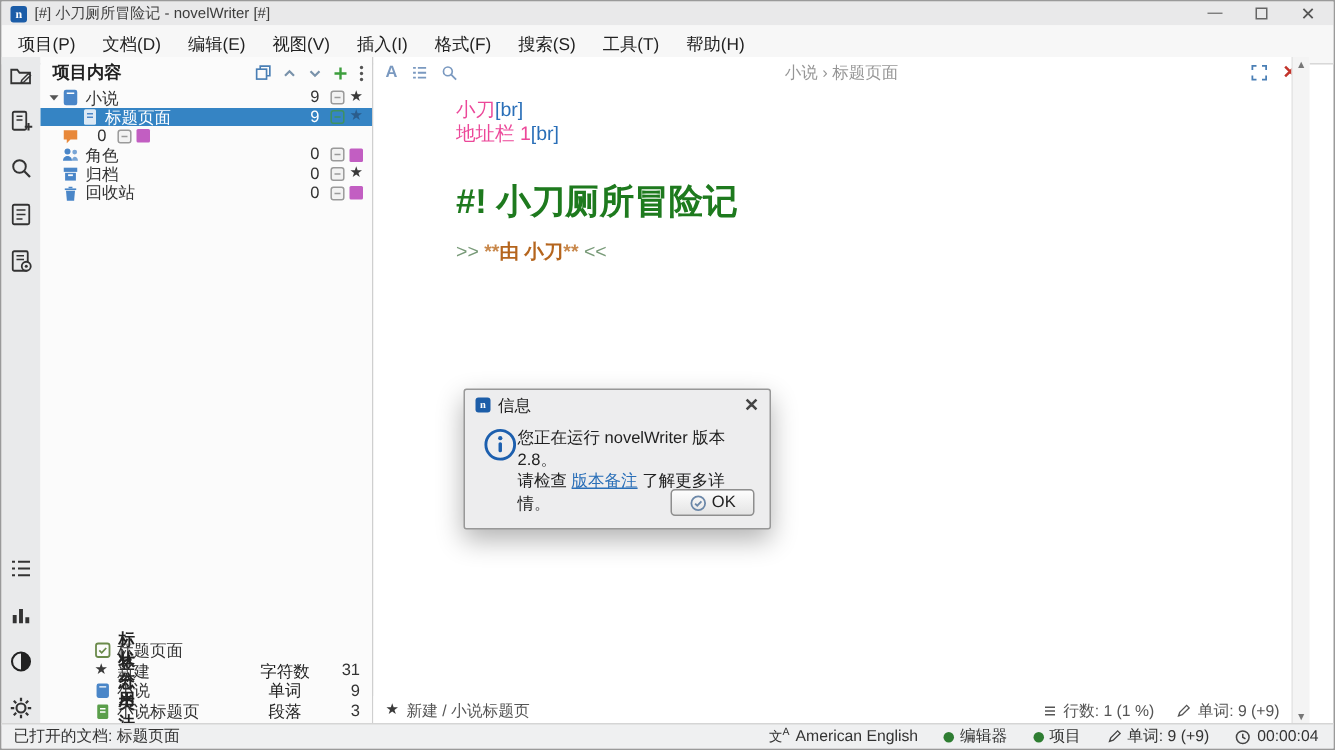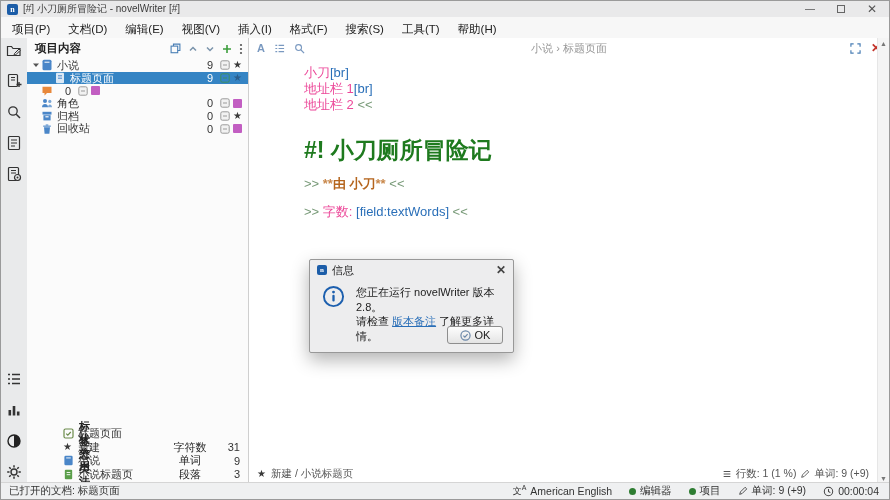--- a/index.html
+++ b/index.html
@@ -14,21 +14,21 @@
            font-size:8px; line-height:11px; text-align:center; margin-right:5px;
            font-family:"Liberation Serif",serif; font-weight:bold; }
   .wctrls{ margin-left:auto; display:flex; gap:22px; margin-right:6px; align-items:center; }
   .wc{ color:#555; font-size:10px; line-height:10px; cursor:default; }
   .wc-max{ width:8px; height:8px; border:1px solid #666; display:inline-block; }
   
   .menubar{ height:26px; background:#f7f7f7; border-bottom:1px solid #d8d8d8;
             display:flex; align-items:center; font-size:11.5px; color:#222; padding-left:2px; }
   .menu-item{ padding:2px 9px; }
   
-  .main{ position:absolute; top:37px; left:0; right:0; height:446px; display:flex; }
+  .main{ position:absolute; top:37px; left:0; right:16px; height:446px; display:flex; }
   
   .sidebar{ width:26px; background:#e9eaeb; display:flex; flex-direction:column;
             align-items:center; padding:4px 0 4px 0; gap:15px; flex:none; }
   .sbicon{ width:16px; height:16px; color:#333; }
   .sb-spacer{ flex:1; }
   
   .projcol{ width:222px; background:#fbfbfb; border-right:1px solid #cfcfcf;
             display:flex; flex-direction:column; flex:none; }
   .pc-header{ height:18px; display:flex; align-items:center; padding:3px 5px 0 8px;
               font-size:11.5px; font-weight:bold; color:#222; }
@@ -67,34 +67,34 @@
   .eline{ line-height:16px; min-height:16px; white-space:pre-wrap; }
   .esp{ height:12px; }
   .ehead{ font-size:23px; font-weight:bold; color:#1e7a1e; line-height:30px; margin:10px 0 11px 0; }
   .c-text{ color:#ec4899; }
   .c-tag{ color:#2a6fb8; }
   .c-mark{ color:#789a78; }
   .c-bold{ color:#b5651d; font-weight:bold; }
   .c-bm{ color:#c8874a; font-weight:bold; }
   .ed-footer{ position:absolute; left:0; right:12px; bottom:0; height:20px; display:flex;
               align-items:center; gap:5px; padding:0 8px; font-size:10.5px; color:#555; background:#fff; }
-  .ef-right{ margin-left:auto; display:flex; gap:4px; }
+  .ef-right{ margin-left:auto; display:flex; gap:15px; }
   .ef-item{ display:flex; gap:4px; align-items:center; }
   .vscroll{ position:absolute; right:0; top:0; bottom:0; width:12px; background:#f4f4f4;
             border-left:1px solid #e6e6e6; display:flex; flex-direction:column;
             justify-content:space-between; align-items:center; padding:2px 0; }
   .sarrow{ font-size:7px; color:#777; line-height:7px; }
   
   .dialog{ position:absolute; left:308px; top:258px; width:205px; height:94px;
            background:#ededee; border:1px solid #989898; border-radius:2px;
            box-shadow:0 7px 18px rgba(0,0,0,.30); font-size:11px; z-index:5; }
   .dlg-title{ height:20px; display:flex; align-items:center; gap:5px; padding:0 7px; color:#222; }
   .dlg-title .nwicon{ width:10px; height:10px; font-size:7px; line-height:10px; margin:0; }
   .dlg-x{ margin-left:auto; color:#444; font-size:12px; font-weight:bold; }
-  .dlg-body{ display:flex; gap:11px; padding:5px 10px 0 12px; align-items:flex-start; }
+  .dlg-body{ display:flex; gap:0; padding:5px 10px 0 12px; align-items:flex-start; }
   .dlg-text{ line-height:14.5px; color:#222; }
   .dlg-link{ color:#2a6fb8; text-decoration:underline; }
   .dlg-ok{ position:absolute; right:10px; bottom:8px; min-width:56px; height:18px;
            background:linear-gradient(#fdfdfd,#e4e4e4); border:1px solid #8e8e8e;
            border-radius:3px; display:flex; align-items:center; justify-content:center;
            gap:4px; font-size:11px; color:#222; padding:0 0; }
   
   .statusbar{ position:absolute; bottom:0; left:0; right:0; height:17px; background:#eff0f1;
               border-top:1px solid #d5d5d5; display:flex; align-items:center;
               font-size:10.5px; color:#333; padding:0 10px 0 8px; }
@@ -427,26 +427,24 @@
                 <path d="M1 4V1h3M8 1h3v3M11 8v3H8M4 11H1V8" fill="none" stroke="#4a7fb5" stroke-width="1.3"></path>
               </svg>
             </span>
           <span class="eh-x">✕</span>
         </span>
       </div>
 
       <div class="ed-body">
         <div class="eline"><span class="c-text">小刀</span><span class="c-tag">[br]</span></div>
         <div class="eline"><span class="c-text">地址栏 1</span><span class="c-tag">[br]</span></div>
-        <div class="eline"><span class="c-text">地址栏 2 </span><span class="c-mark">&lt;&lt;</span></div>
         <div class="esp"></div>
         <div class="ehead">#! 小刀厕所冒险记</div>
         <div class="eline"><span class="c-mark">&gt;&gt; </span><span class="c-bm">**</span><span class="c-bold">由 小刀</span><span class="c-bm">**</span><span class="c-mark"> &lt;&lt;</span></div>
         <div class="esp"></div>
-        <div class="eline"><span class="c-mark">&gt;&gt; </span><span class="c-text">字数: </span><span class="c-tag">[field:textWords]</span><span class="c-mark"> &lt;&lt;</span></div>
       </div>
 
       <div class="ed-footer">
         <span class="star">★</span>
         <span>新建 / 小说标题页</span>
         <span class="ef-right">
           <span class="ef-item">
               <span>
                 <svg viewBox="0 0 12 12" width="10" height="10">
                   <path d="M2 3h8M2 6h8M2 9h8" stroke="#555" stroke-width="1.3"></path>

